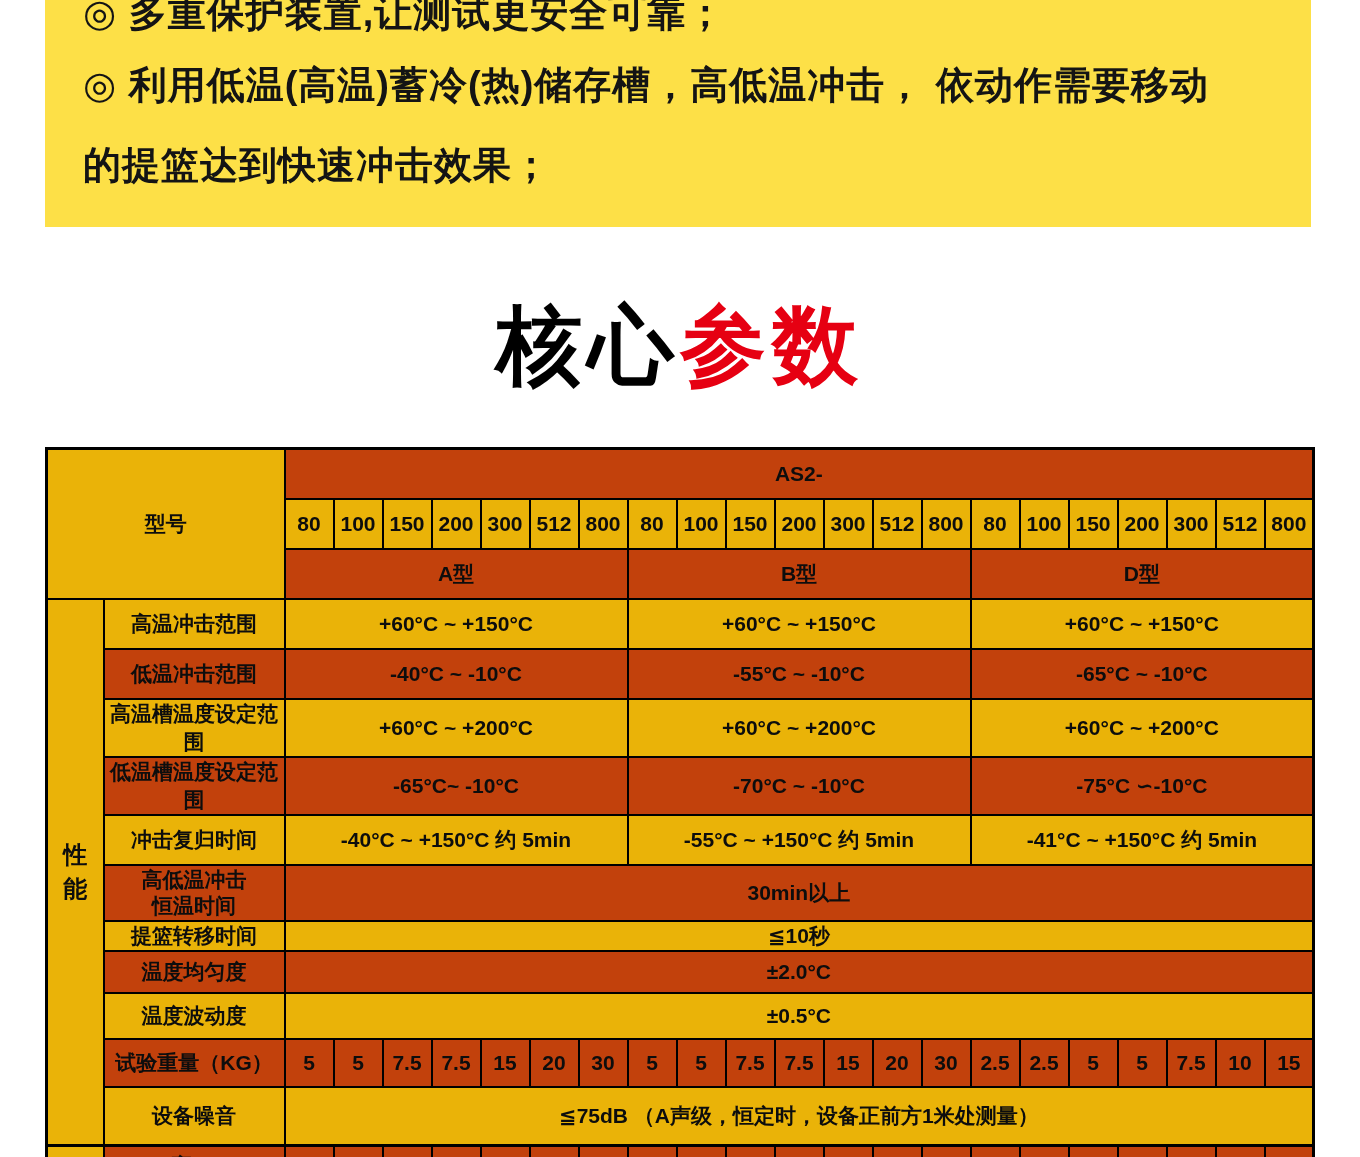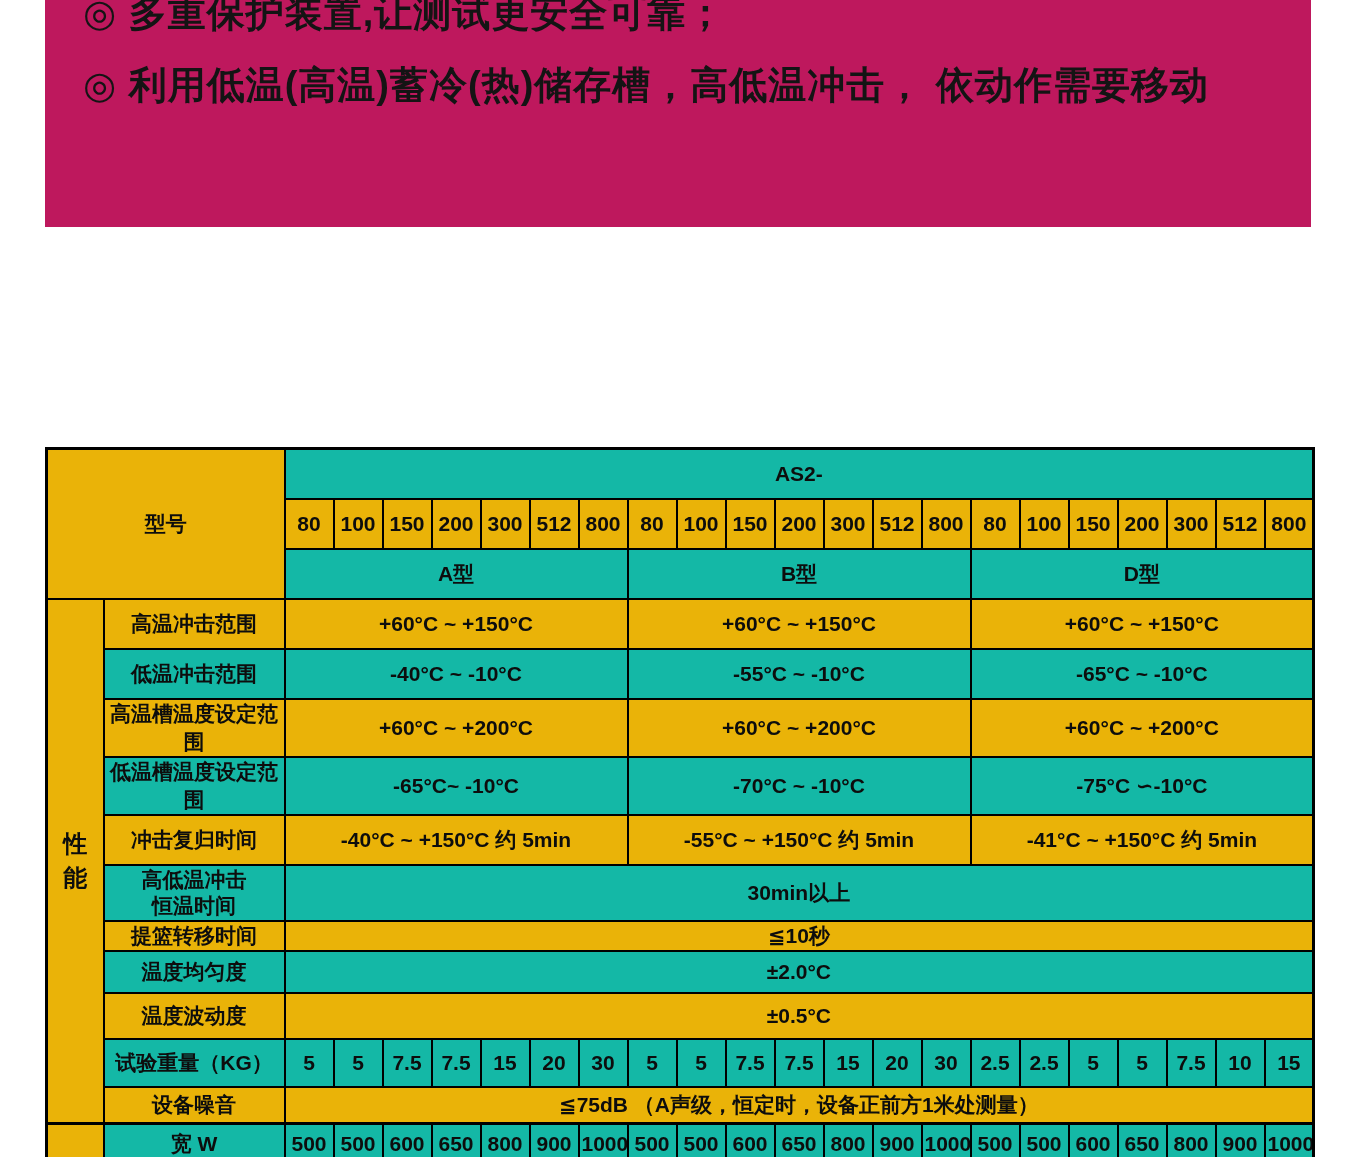--- a/index.html
+++ b/index.html
@@ -1,64 +1,66 @@
 <!DOCTYPE html>
 <html><head>
 <meta charset="utf-8">
 <style>
   html,body{margin:0;padding:0;background:#fff;}
   #page{position:relative;width:1360px;height:1157px;overflow:hidden;background:#fff;
         font-family:"Liberation Sans","DejaVu Sans",sans-serif;color:#111;}
 
   
-  .intro{position:absolute;left:45px;top:0;width:1266px;height:227px;background:#be185d;overflow:hidden;}
+  .intro{position:absolute;left:45px;top:0;width:1266px;height:227px;background:#fde047;overflow:hidden;}
   .intro p{position:absolute;left:38px;margin:0;white-space:nowrap;font-size:38px;font-weight:600;
            color:#141414;letter-spacing:1px;}
   .intro .l1{top:-12px;}
   .intro .l2{top:60px;}
   .intro .l3{top:140px;}
 
   
   .title{position:absolute;top:288px;left:0;width:100%;margin:0;text-align:center;
          font-size:86px;font-weight:900;letter-spacing:6px;color:#000;}
   .title .red{color:#e60012;}
 
   
   table.spec{position:absolute;left:45px;top:447px;width:1266px;border-collapse:collapse;
              table-layout:fixed;border:3px solid #000;}
   table.spec td{border:2px solid #000;text-align:center;vertical-align:middle;
                 font-size:21px;font-weight:600;color:#0d0d0d;padding:0 2px;overflow:hidden;}
-  td.g{background:#14b8a6;}
+  td.g{background:#c2410c;}
   td.w{background:#eab308;}
   td.gs{border-left:3px solid #000;}
   tr.sep td{border-top:3px solid #000;}
   .h50{height:50px;}
   .r50{height:50px;}
   .r56{height:56px;}
   .r44{height:29px;border-radius:16px;}
   .r42{height:42px;}
   .r46{height:46px;}
   .r48{height:48px;}
-  .r53{height:37px;}
+  .r53{height:59px;}
   .r40{height:40px;}
   td.lab{font-size:22px;}
   td.corner{font-size:23px;}
   .vlabel{width:26px;margin:8px auto;line-height:34px;word-break:break-all;font-size:24px;}
   .twoline div{line-height:26px;font-size:21px;}
 </style>
 </head>
 <body>
 
 <div id="page">
 
   <section class="intro">
     <p class="l1">◎ 多重保护装置,让测试更安全可靠；</p>
     <p class="l2">◎ 利用低温(高温)蓄冷(热)储存槽，高低温冲击， 依动作需要移动</p>
+    <p class="l3">的提篮达到快速冲击效果；</p>
   </section>
 
+  <h1 class="title"><span>核心</span><span class="red">参数</span></h1>
 
   <table class="spec">
     <colgroup>
       <col style="width:57px">
         <col style="width:181px">
       <col style="width:49px">
         <col style="width:49px">
         <col style="width:49px">
         <col style="width:49px">
         <col style="width:49px">

